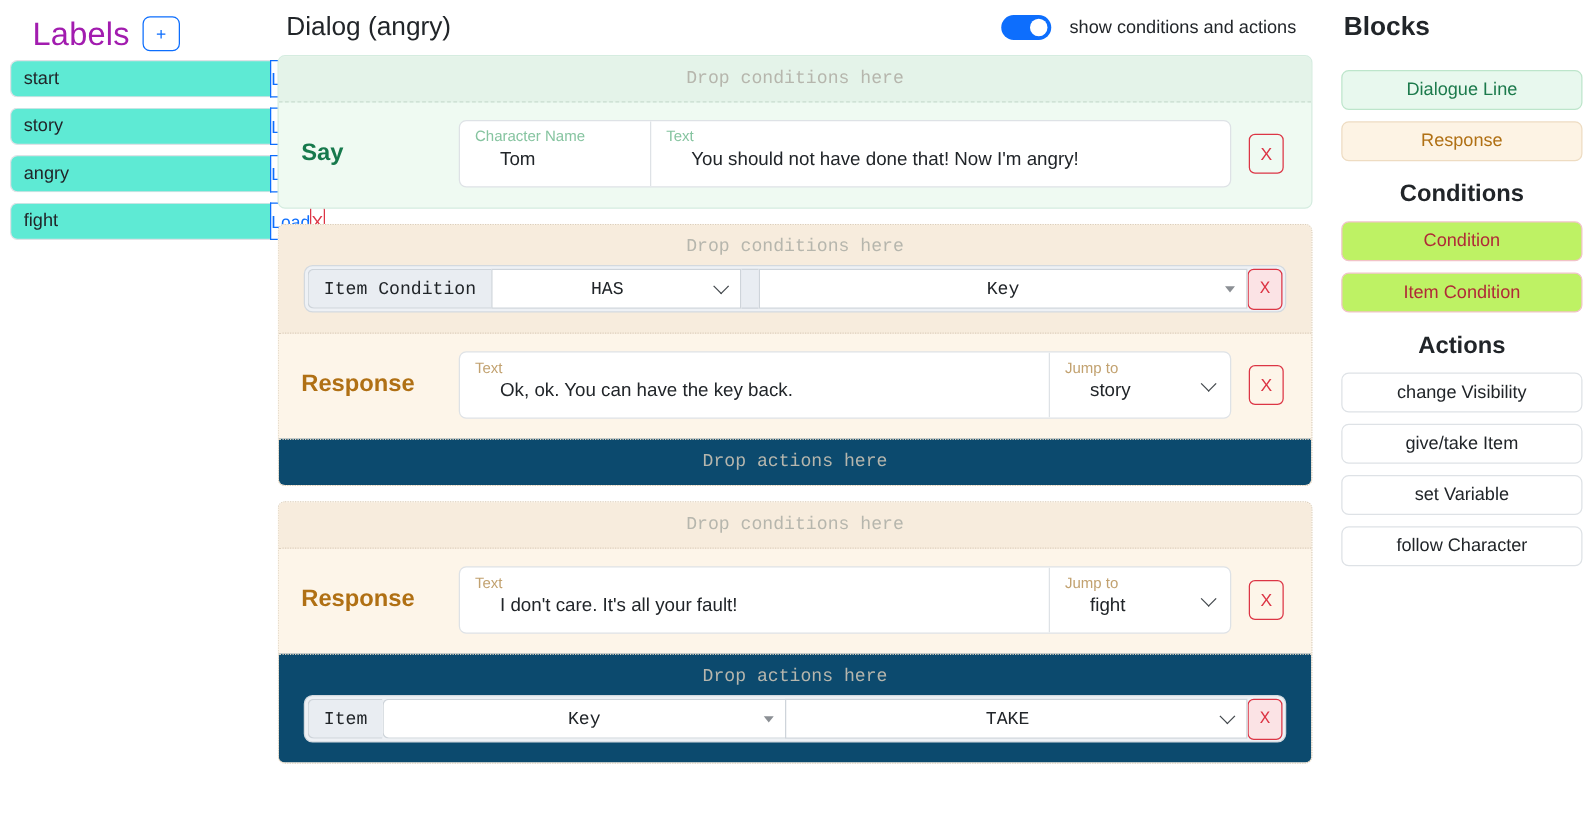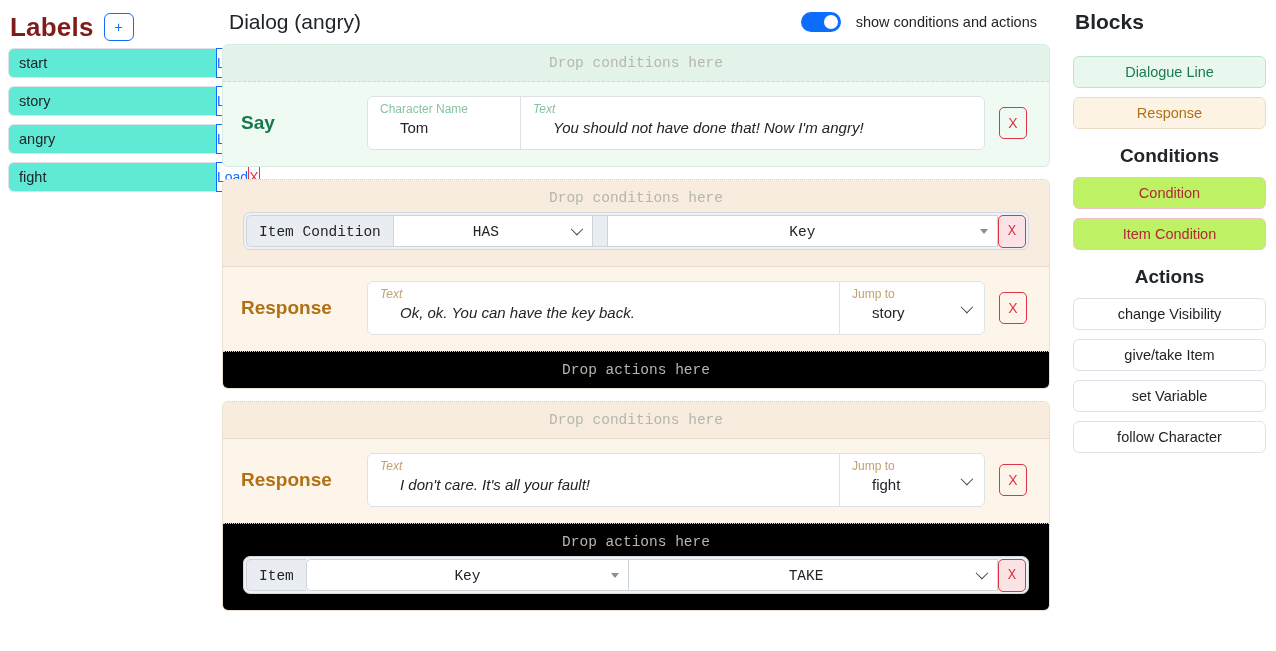--- a/index.html
+++ b/index.html
@@ -9,21 +9,21 @@
     background: #ffffff;
     font-family: "Liberation Sans", sans-serif;
     color: #212529;
     overflow: hidden;
   }
   .page { position: relative; width: 1276px; height: 651px; display: flex; }
 
   
   .sidebar { width: 213px; flex: 0 0 213px; padding: 6px 8px 0 8px; }
   .labels-head { display: flex; align-items: center; gap: 10px; height: 42px; padding-left: 2px; }
-  .labels-title { font-size: 26px; font-weight: 700; color: #7f1d1d; letter-spacing: .2px; }
+  .labels-title { font-size: 26px; font-weight: 400; color: #a21caf; letter-spacing: .2px; margin-left: 16px; }
   .add-btn {
     width: 30px; height: 28px; border: 1px solid #0d6efd; border-radius: 6px;
     background: #fff; color: #0d6efd; font-size: 14px; line-height: 26px; text-align: center;
     cursor: pointer; padding: 0;
   }
   .label-row { display: flex; height: 30px; margin-bottom: 8px; }
   .label-name {
     flex: 1 1 auto; border: 1px solid #dee2e6; border-right: none;
     border-radius: 6px 0 0 6px; background: #5eead4; font-size: 14.5px;
     color: #212529; padding: 0 10px; line-height: 28px; outline: none;
@@ -61,39 +61,39 @@
   .block { border-radius: 6px; margin-bottom: 12px; overflow: hidden; }
   .block.say { background: #effaf2; border: 1px solid #d5ece0; }
   .block.response { background: #fdf5e9; border: 1px dotted #d9cdbb; }
 
   .dropzone {
     text-align: center; color: #b6b6ad; font-size: 14.5px;
     padding: 8px 0; line-height: 20px; font-family: Liberation Mono, monospace;
   }
   .dropzone.cond-green { background: #e4f3e9; border-bottom: 1px dashed #c9ddcf; }
   .dropzone.cond-amber { background: #f7ecdd; border-bottom: 1px dotted #ddd0bd; }
-  .dropzone.act-amber  { background: #000000; border-top: 1px dotted #ddd0bd; }
+  .dropzone.act-amber  { background: #0c4a6e; border-top: 1px dotted #ddd0bd; }
 
   .row { display: flex; align-items: center; gap: 14px; padding: 14px 22px 16px 18px; }
   .row-label { font-size: 19px; font-weight: 700; width: 112px; flex: 0 0 112px; }
   .row-label.say { color: #16794c; }
   .row-label.response { color: #b07014; }
 
   .fieldgroup {
     display: flex; flex: 1 1 auto; background: #fff;
     border: 1px solid #dee2e6; border-radius: 6px; overflow: hidden; height: 54px;
   }
   .field { padding: 0 12px 6px 12px; display: flex; flex-direction: column; justify-content: center; }
   .field + .field { border-left: 1px solid #dee2e6; }
   .field .flabel { font-size: 12px; line-height: 15px; margin-bottom: 1px; }
   .field .fvalue { font-size: 15px; line-height: 20px; color: #212529; margin-left: 20px; }
   .flabel.green { color: #86c4a0; }
   .flabel.amber { color: #c2a270; }
   .field.char { flex: 0 0 152px; }
-  .field.text { flex: 1 1 auto; font-style: italic; }
+  .field.text { flex: 1 1 auto; }
   .field.jumpto { flex: 0 0 145px; position: relative; }
   .caret-down {
     position: absolute; right: 14px; top: 50%; margin-top: -4px;
     width: 9px; height: 9px; border-right: 1.6px solid #41464b; border-bottom: 1.6px solid #41464b;
     transform: rotate(45deg) translateY(-2px);
   }
 
   .xbtn {
     width: 28px; height: 32px; flex: 0 0 28px; border: 1px solid #dc3545; border-radius: 5px;
     color: #dc3545; font-size: 14px; text-align: center; line-height: 30px; cursor: pointer;

